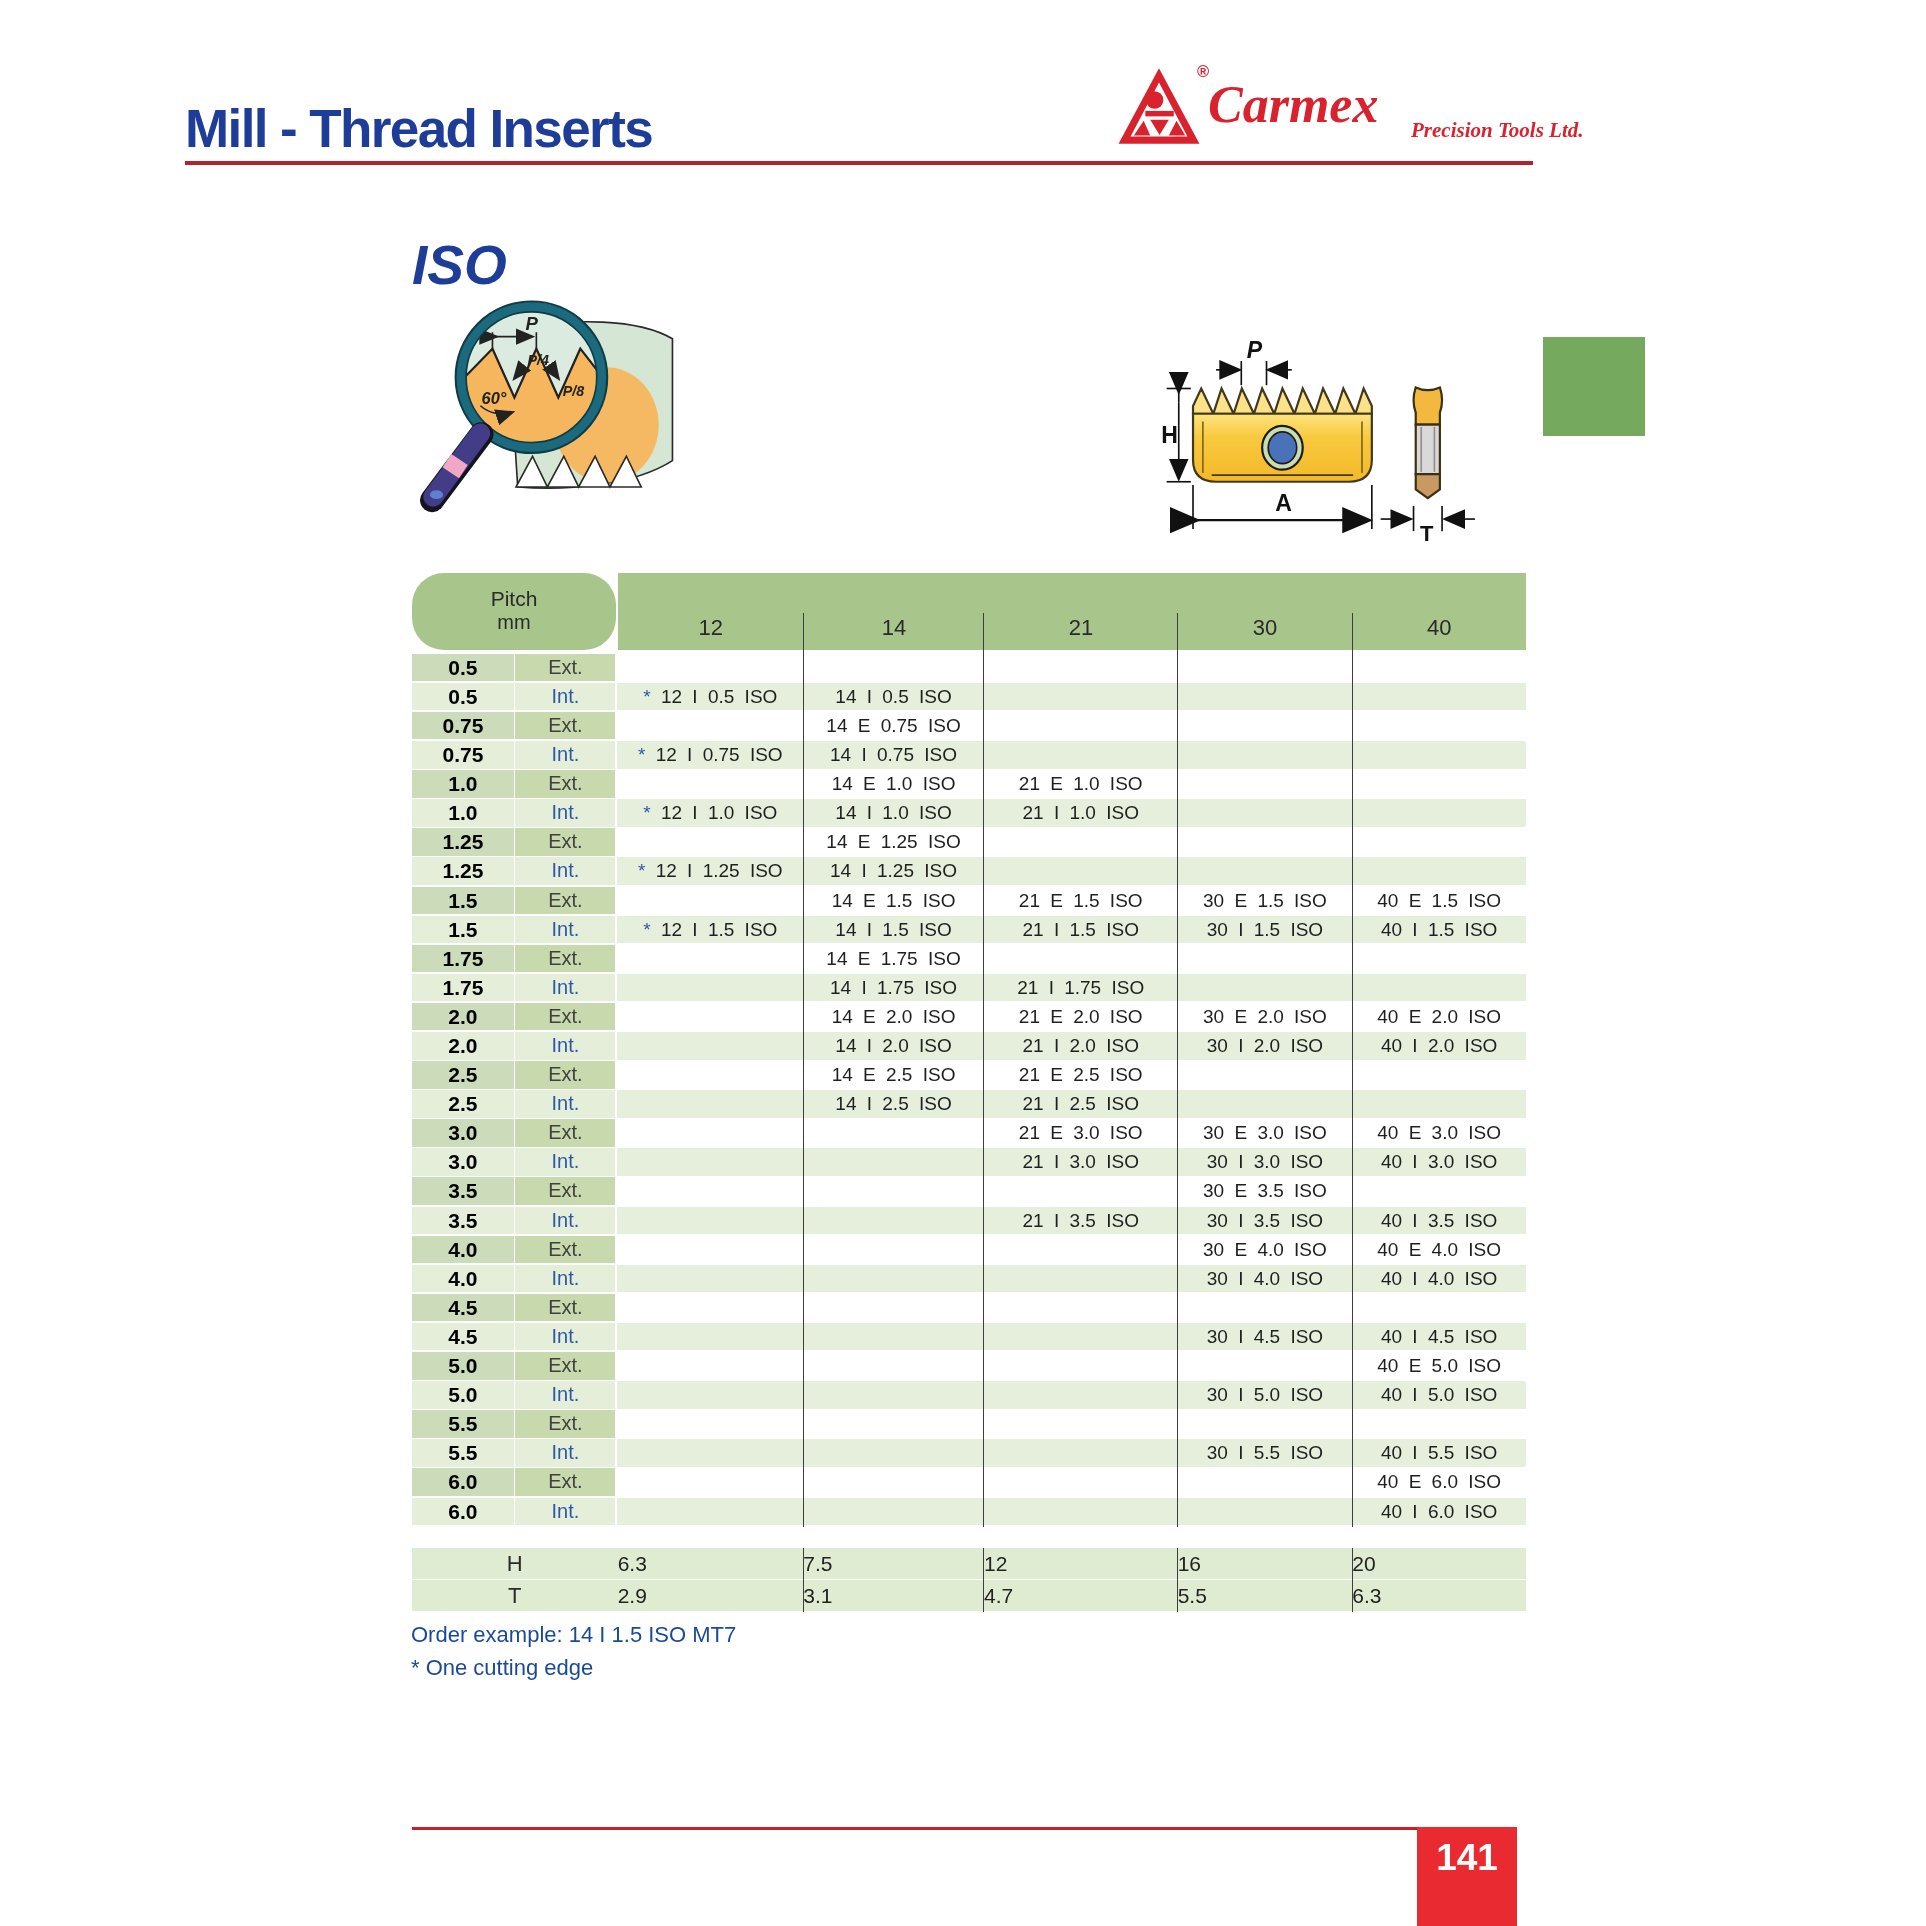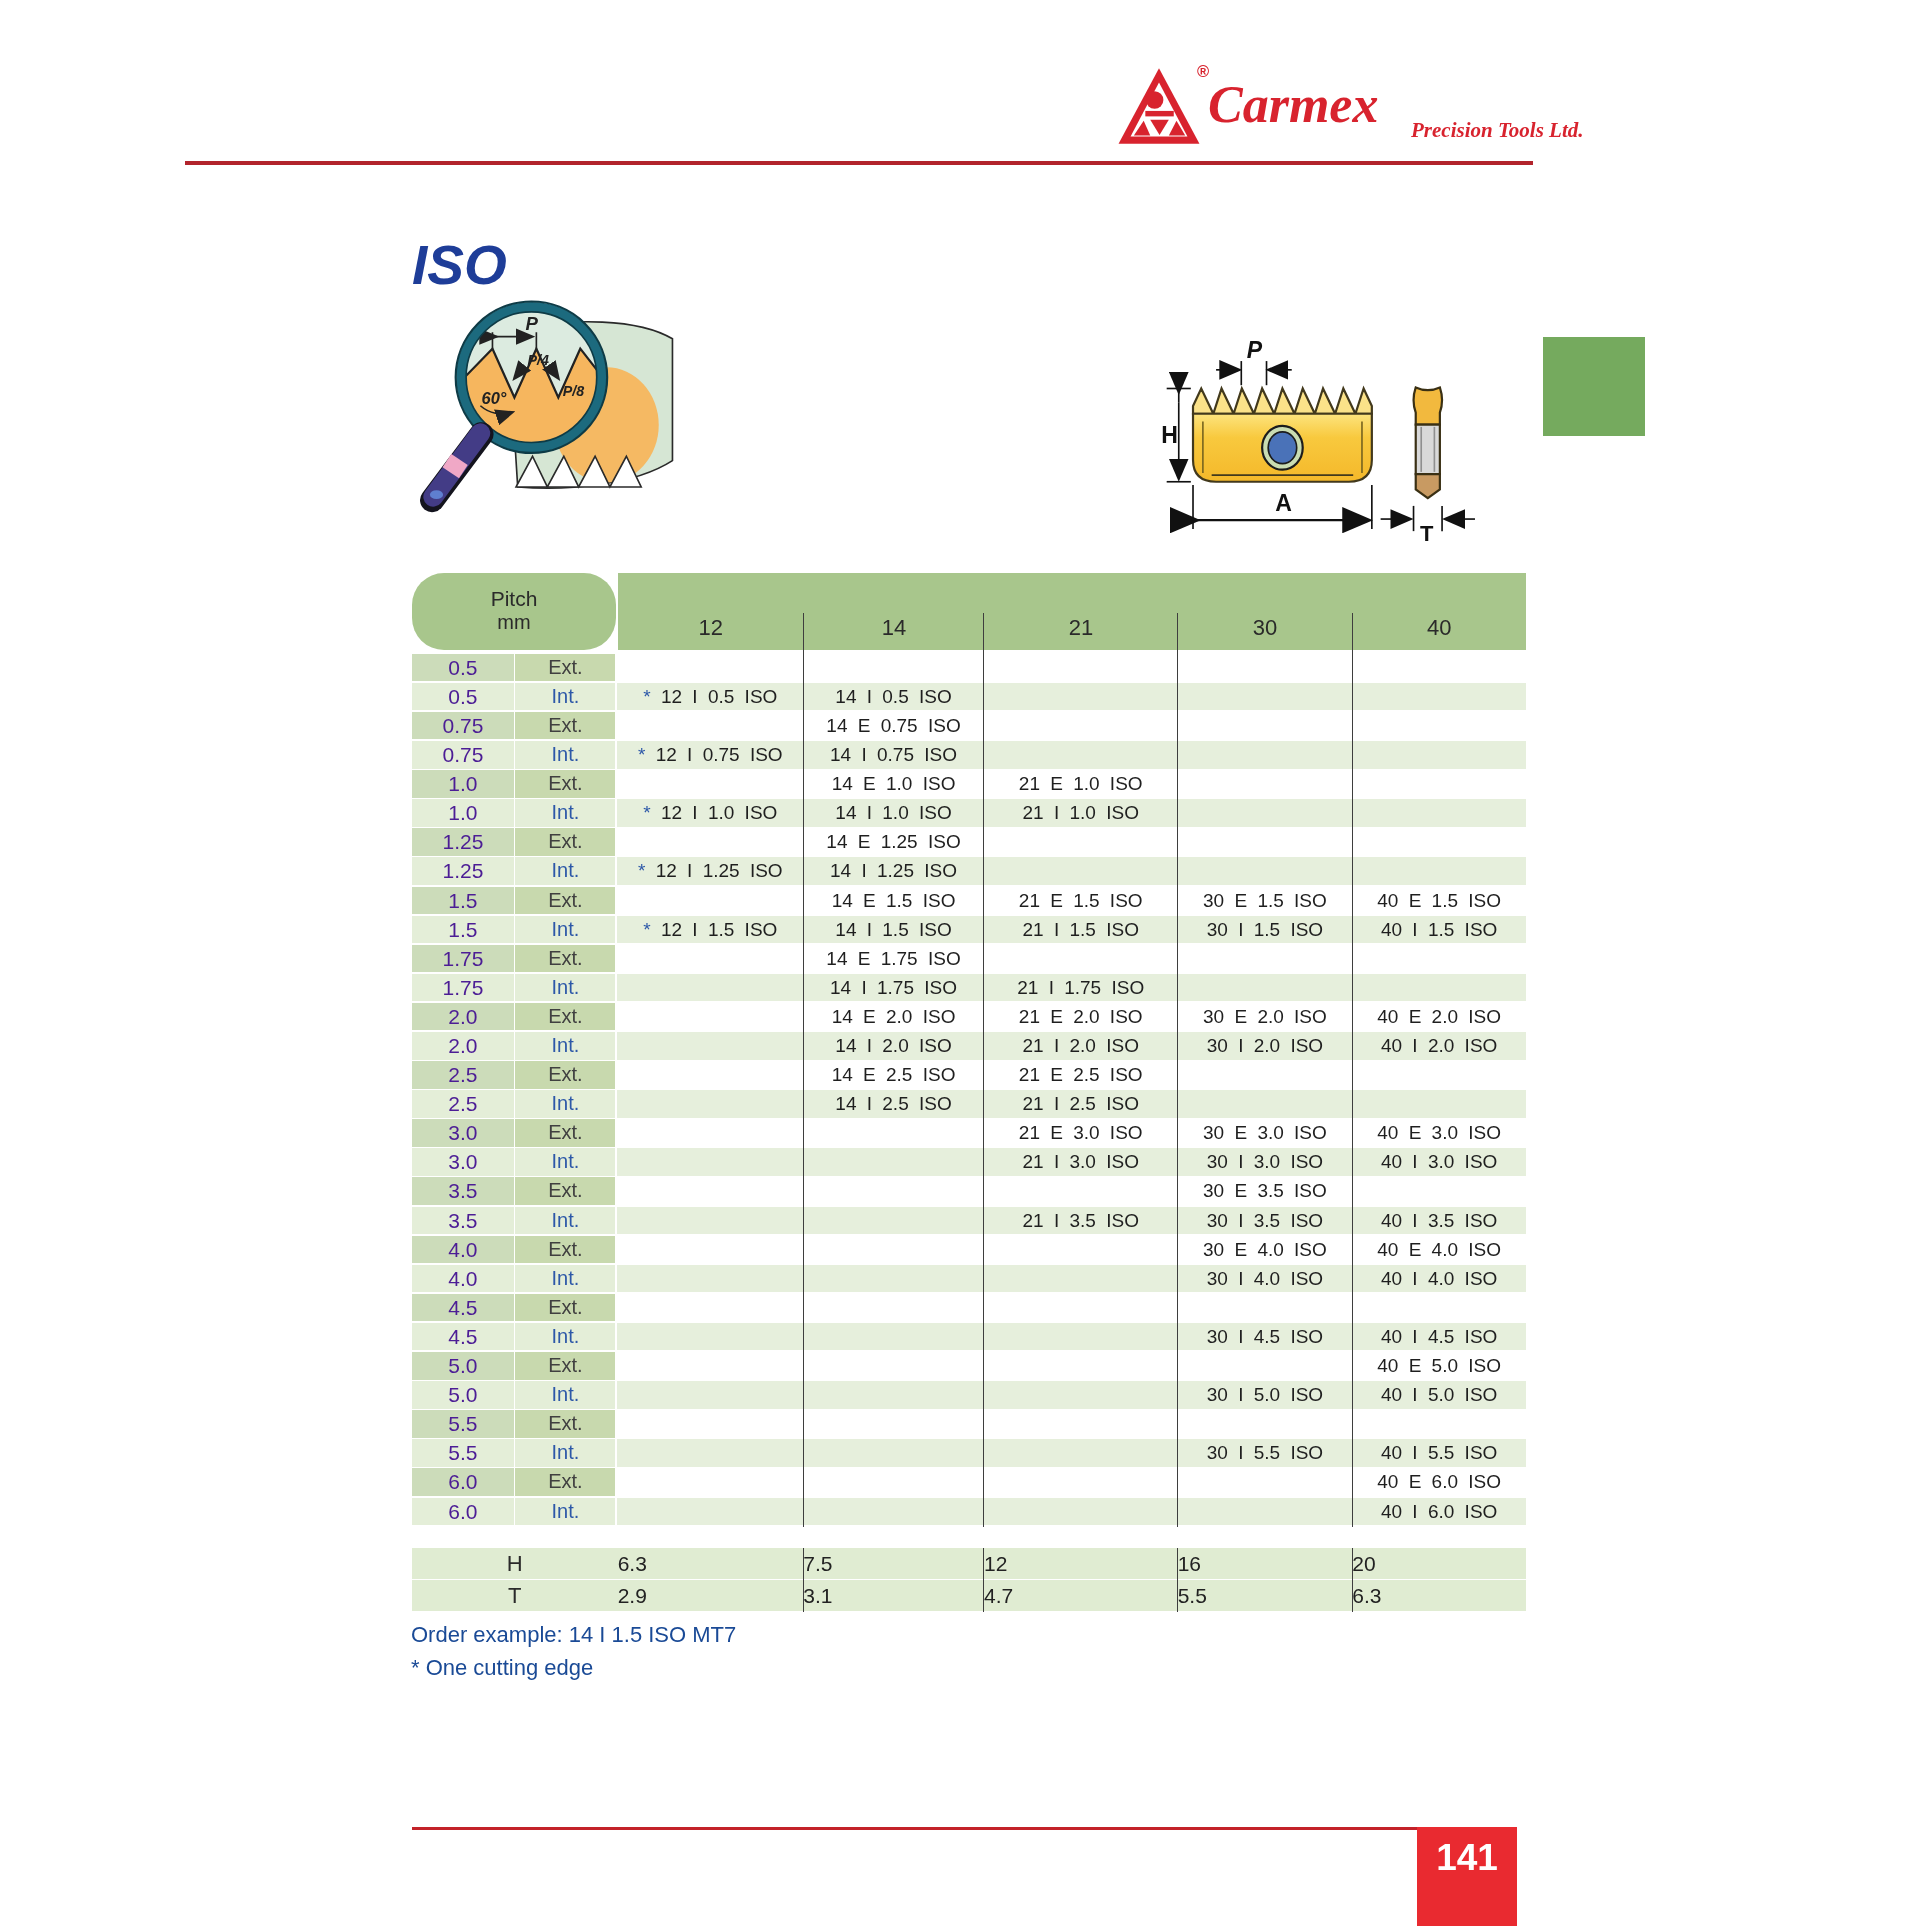--- a/index.html
+++ b/index.html
@@ -33,21 +33,21 @@
   .th-left .l1{margin-top:14.3px;font-size:21px;}
   .th-left .l2{font-size:20px;}
   .th-right{position:absolute;left:206px;top:0;width:908px;height:77px;background:#a8c68c;color:#2a2a2a;}
   .group-label{position:absolute;left:0;top:7.7px;width:100%;text-align:center;font-size:20px;}
   .hnum-row{position:absolute;left:0;top:38px;width:100%;display:flex;}
   .hnum{height:33px;line-height:33px;text-align:center;font-size:22px;}
 
   .tbody{position:relative;margin-top:3.8px;}
   .trow{display:flex;height:27.5px;margin-bottom:1.6px;}
   .pcell{width:102px;margin-right:1.6px;text-align:center;line-height:27.5px;
-         font-size:21px;color:#4c1d95;}
+         font-size:21px;color:#000000;font-weight:bold;}
   .tcell{width:100px;margin-right:2.2px;text-align:center;line-height:27.5px;font-size:20px;}
   .dcell{text-align:center;line-height:27.5px;font-size:19px;color:#1f1f1f;word-spacing:5px;
          white-space:nowrap;overflow:hidden;}
   .w0{width:186px;}.w1{width:181px;}.w2{width:194px;}.w3{width:175px;}.w4{width:174px;}
   .ext .pcell{background:#ccdcba;}
   .ext .tcell{background:#c8d9ae;color:#404040;}
   .ext .dcell{background:#ffffff;}
   .int .pcell{background:#e4eed8;}
   .int .tcell{background:#e4eed8;color:#2d58a8;}
   .int .dcell{background:#e6efdc;}
@@ -72,20 +72,21 @@
                 text-align:center;}
   .page-num{margin-top:10px;font-size:37px;font-weight:bold;color:#ffffff;display:inline-block;}
 
   svg text{font-family:"Liberation Sans",sans-serif;}
 </style>
 </head>
 <body>
 
 <div class="page">
 
+  <div class="title">Mill - Thread Inserts</div>
   <div class="head-rule"></div>
 
   <div class="logo">
     <svg class="logo-mark" viewBox="0 0 160 150">
       <polygon points="80,6 154,144 6,144" fill="#d8232e"></polygon>
       <polygon points="80,32 132,131 28,131" fill="#ffffff"></polygon>
       <circle cx="72" cy="64" r="16" fill="#d8232e"></circle>
       <rect x="55" y="84" width="52" height="10" fill="#d8232e"></rect>
       <polygon points="64,100 98,100 81,128 " fill="#d8232e"></polygon>
       <polygon points="34,129 52,102 64,129" fill="#d8232e"></polygon>

